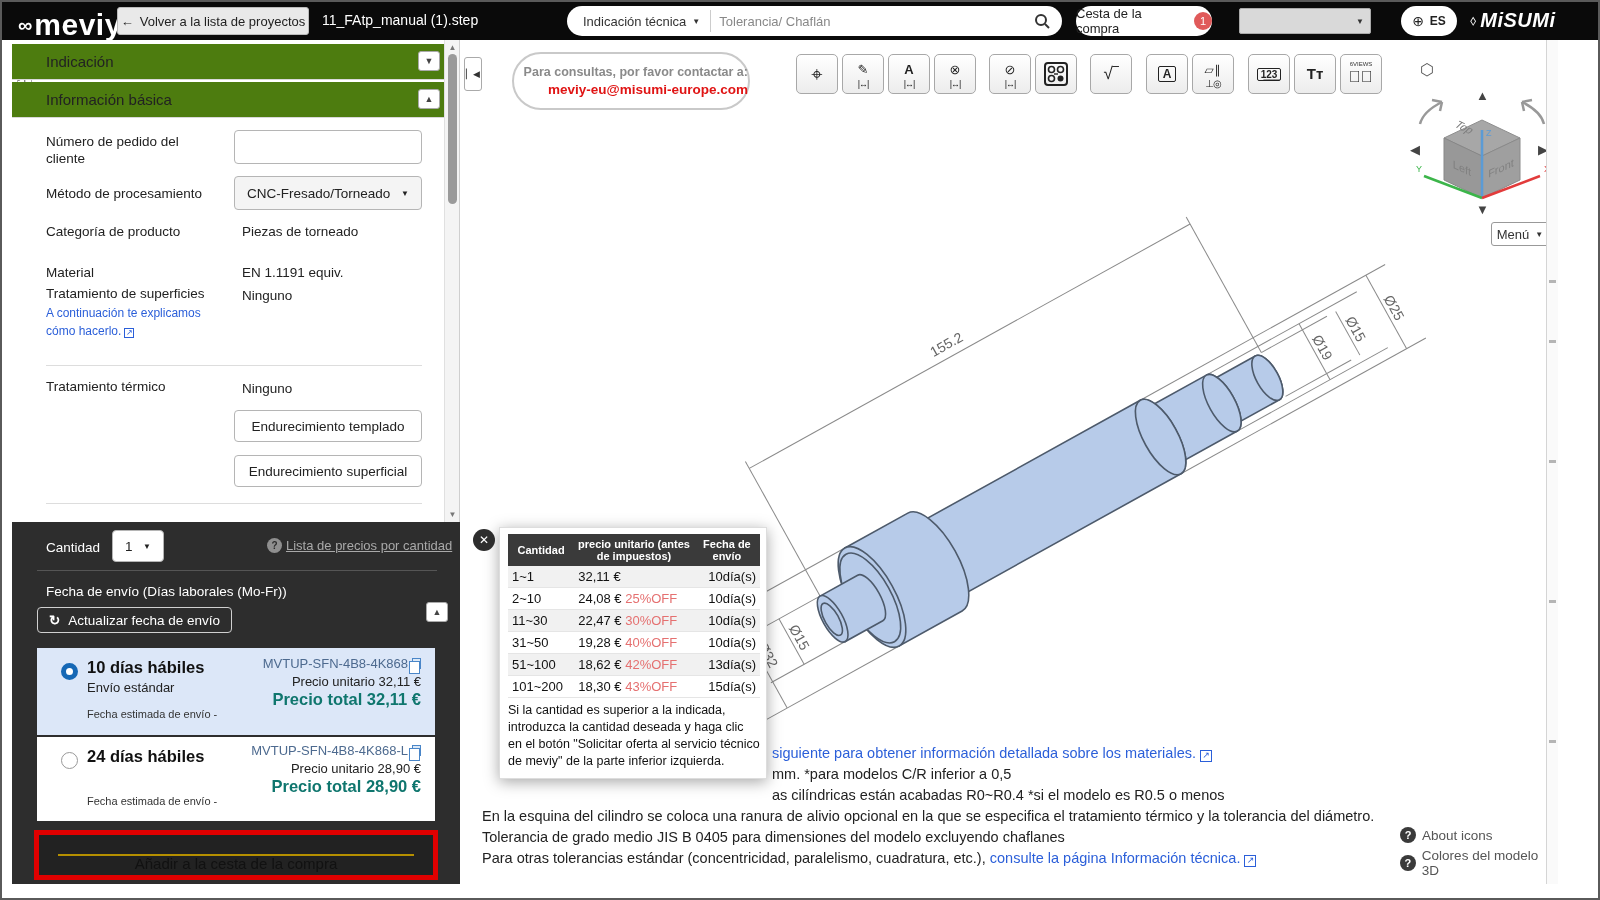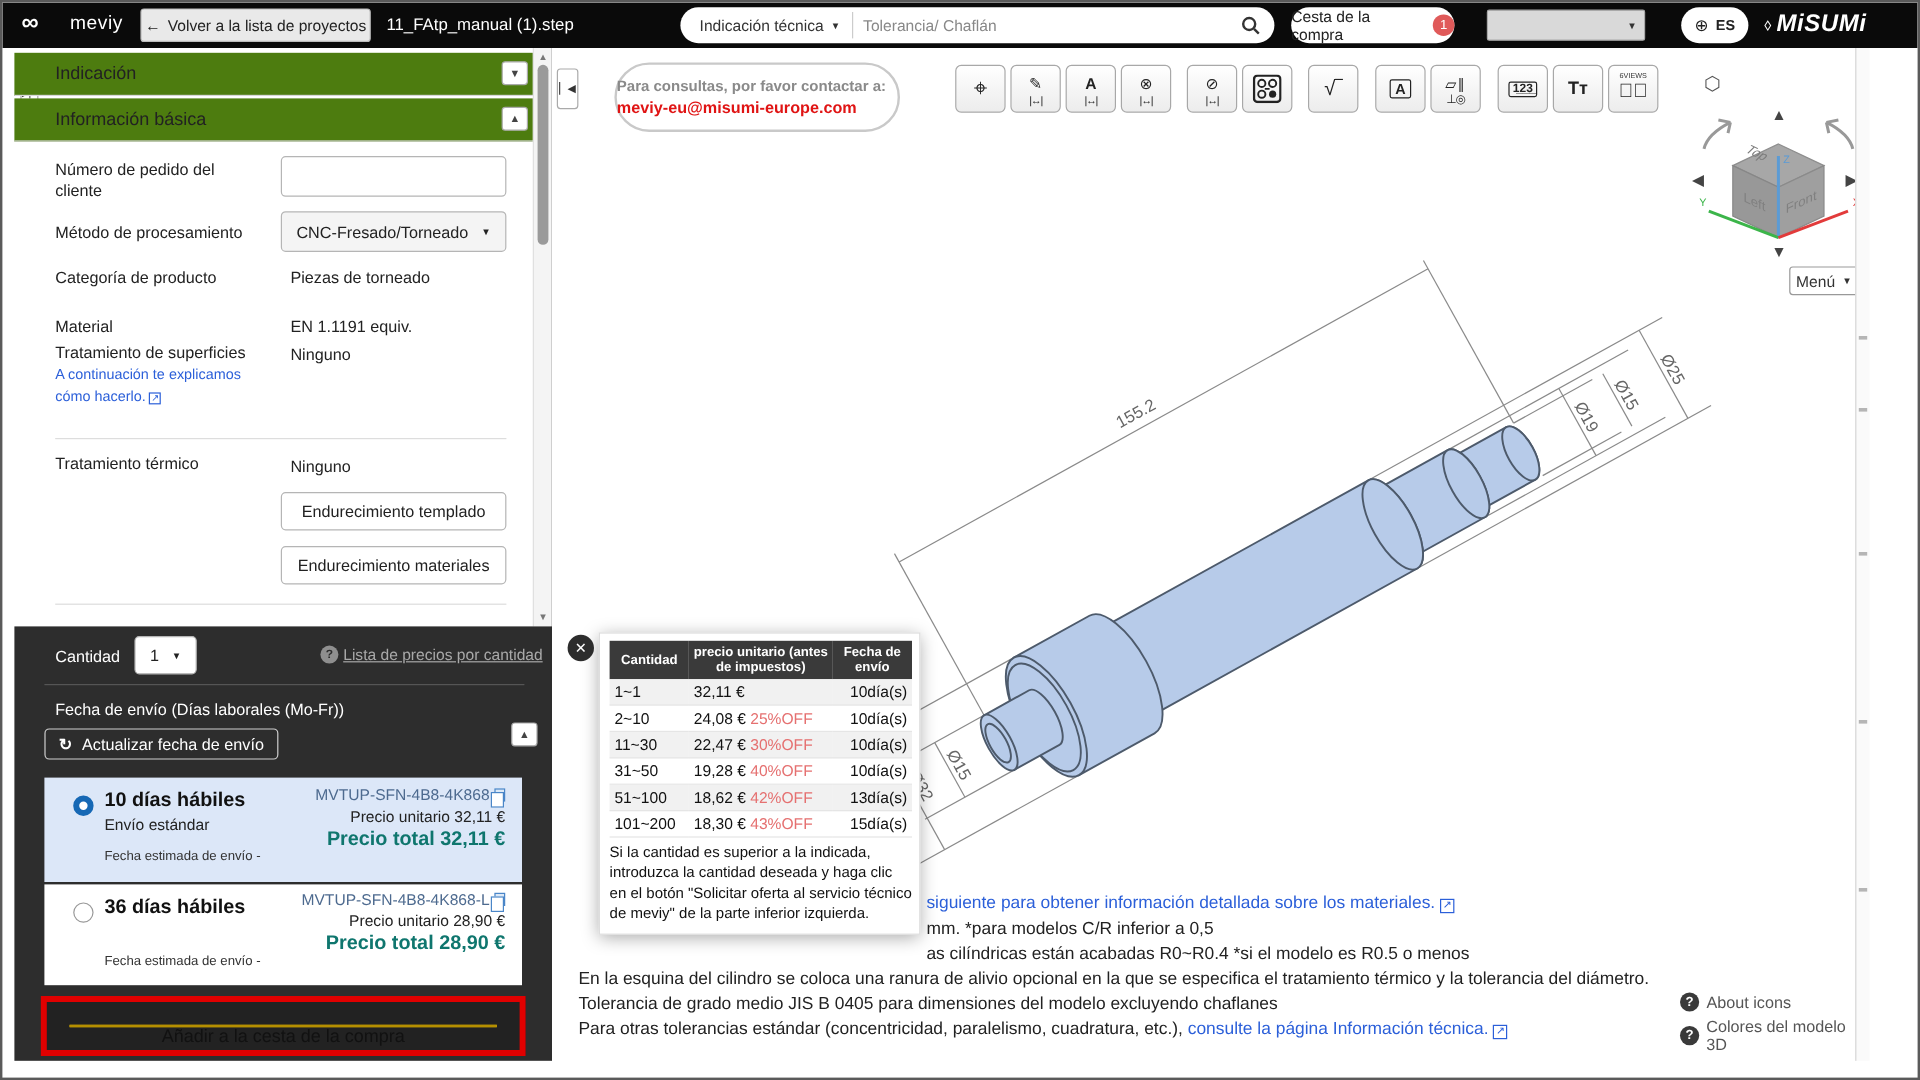--- a/index.html
+++ b/index.html
@@ -2,21 +2,21 @@
 <html><head>
 <meta charset="utf-8">
 <style>
   * { margin:0; padding:0; box-sizing:border-box; }
   html,body { width:1600px; height:900px; font-family:"Liberation Sans", sans-serif; background:#fff; }
   #stage { position:relative; width:1600px; height:900px; background:#fff; border:2px solid #5a5a5a; overflow:hidden; }
   .abs { position:absolute; }
 
   
   #topbar { position:absolute; left:0; top:0; width:100%; height:38px; background:#0a0a0a; color:#fff; }
-  .logo-meviy { font-size:16px; font-weight:normal; letter-spacing:.5px;margin-left:24px; }
+  .logo-meviy { font-size:30px; font-weight:bold; letter-spacing:.5px; }
   .logo-inf { font-size:20px; font-weight:bold; margin-right:2px; }
   .hbtn { background:#e9e9e9; color:#222; border:1px solid #bbb; border-radius:3px; font-size:13px; display:flex; align-items:center; justify-content:center; gap:6px; }
   .searchbar { background:#fff; border-radius:16px; display:flex; align-items:center; color:#333; }
   .search-cat { font-size:13px; padding:0 10px 0 16px; display:flex; align-items:center; gap:6px; white-space:nowrap; cursor:pointer; }
   .search-divider { width:1px; height:22px; background:#ccc; }
   .searchbar input { border:none; outline:none; flex:1; font-size:13px; padding:0 8px; color:#333; background:transparent; }
   .searchbar input::placeholder { color:#888; }
   .pill { background:#fff; color:#222; border-radius:16px; font-size:13px; display:flex; align-items:center; justify-content:center; gap:6px; }
   .badge { background:#e05a5a; color:#fff; border-radius:50%; width:18px; height:18px; font-size:11px; display:flex; align-items:center; justify-content:center; }
   .hselect { background:#d9d9d9; border:1px solid #aaa; border-radius:2px; color:#333; font-size:12px; display:flex; align-items:center; justify-content:flex-end; padding:0 6px; }
@@ -56,21 +56,21 @@
   .optpart { font-size:13px; color:#4d6a8f; }
   .optunit { font-size:13px; color:#222; }
   .opttotal { font-size:16.5px; font-weight:bold; color:#0f766e; }
   .copyic { position:relative; display:inline-block; width:9px; height:11px; border:1px solid #4a86c8; background:#dce9f7; vertical-align:-1px; margin-left:4px; }
   .copyic::before { content:""; position:absolute; left:-4px; top:2px; width:9px; height:11px; border:1px solid #4a86c8; background:#fff; }
   #addcart-wrap { position:absolute; left:22px; top:308px; width:404px; height:50px; border:5px solid #e00000; background:#222; padding:19px; }
   #addcart { width:100%; height:100%; background:#f7c600; border:1px solid #b58f00; font-size:15px; color:#111; cursor:pointer; font-family:"Liberation Sans",sans-serif; }
 
   
   #mainarea { position:absolute; left:470px; top:38px; width:1086px; height:844px; background:#fff; }
-  .contact { position:absolute; left:40px; top:12px; width:238px; height:58px; border:2px solid #c9c9c9; border-radius:30px; display:flex; flex-direction:column; align-items:flex-start; justify-content:center; gap:3px; background:#fff; }
+  .contact { position:absolute; left:40px; top:12px; width:238px; height:58px; border:2px solid #c9c9c9; border-radius:30px; display:flex; flex-direction:column; align-items:flex-end; justify-content:center; gap:3px; background:#fff; }
   .contact .l1 { font-size:12.5px; font-weight:bold; color:#8a8a8a; }
   .contact .l2 { font-size:13.5px; font-weight:bold; color:#e01414; }
   .tbtn { position:absolute; top:14px; width:42px; height:40px; background:linear-gradient(#ffffff,#ececec); border:1px solid #a8a8a8; border-radius:5px; display:flex; flex-direction:column; align-items:center; justify-content:center; color:#222; cursor:pointer; }
   .tg1 { font-size:20px; line-height:20px; }
   .tg2 { font-size:9px; line-height:8px; letter-spacing:-1px; }
   .tgsmall { font-size:6px; line-height:6px; color:#333; }
   .collapse-main { position:absolute; left:-9px; top:17px; width:18px; height:34px; background:#fff; border:1px solid #aaa; border-radius:3px; font-size:9px; color:#333; display:flex; align-items:center; justify-content:center; cursor:pointer; }
 
   
   .menu-btn { position:absolute; left:1019px; top:182px; width:58px; height:24px; background:#fff; border:1px solid #999; border-radius:3px; font-size:13px; color:#333; display:flex; align-items:center; justify-content:center; gap:6px; cursor:pointer; }
@@ -182,21 +182,21 @@
     </div>
 
     <div class="divline" style="left:34px; top:325px; width:376px;"></div>
 
     <div class="flabel abs" style="left:34px; top:339px;">Tratamiento térmico</div>
     <div class="fvalue abs" style="left:230px; top:341px;">Ninguno</div>
     <div class="wbtn" style="left:222px; top:370px; width:188px; height:32px;">
       <span>Endurecimiento templado</span>
     </div>
     <div class="wbtn" style="left:222px; top:415px; width:188px; height:32px;">
-      <span>Endurecimiento materiales</span>
+      <span>Endurecimiento superficial</span>
     </div>
     <div class="divline" style="left:34px; top:463px; width:376px;"></div>
 
     <div class="vscroll" style="left:432px; top:0; height:482px;">
       <div class="scrarrow" style="top:3px;">▲</div>
       <div class="vthumb" style="top:14px; height:150px;"></div>
       <div class="scrarrow" style="bottom:3px;">▼</div>
     </div>
   </div>
 
@@ -226,21 +226,21 @@
       <div class="optest abs" style="left:50px; top:60px;">Fecha estimada de envío -</div>
       <div class="abs" style="right:14px; top:6px; text-align:right;">
         <span class="optpart">MVTUP-SFN-4B8-4K868</span><span class="copyic"></span><br>
         <span class="optunit">Precio unitario 32,11 €</span><br>
         <span class="opttotal">Precio total 32,11 €</span>
       </div>
     </div>
 
     <div class="shipopt" style="top:215px; height:84px;">
       <span class="radio" style="left:24px; top:15px;"></span>
-      <div class="optdays abs" style="left:50px; top:10px;">36 días hábiles</div>
+      <div class="optdays abs" style="left:50px; top:10px;">24 días hábiles</div>
       <div class="optest abs" style="left:50px; top:58px;">Fecha estimada de envío -</div>
       <div class="abs" style="right:14px; top:4px; text-align:right;">
         <span class="optpart">MVTUP-SFN-4B8-4K868-L</span><span class="copyic"></span><br>
         <span class="optunit">Precio unitario 28,90 €</span><br>
         <span class="opttotal">Precio total 28,90 €</span>
       </div>
     </div>
 
     <div id="addcart-wrap">
       <button id="addcart">Añadir a la cesta de la compra</button>

